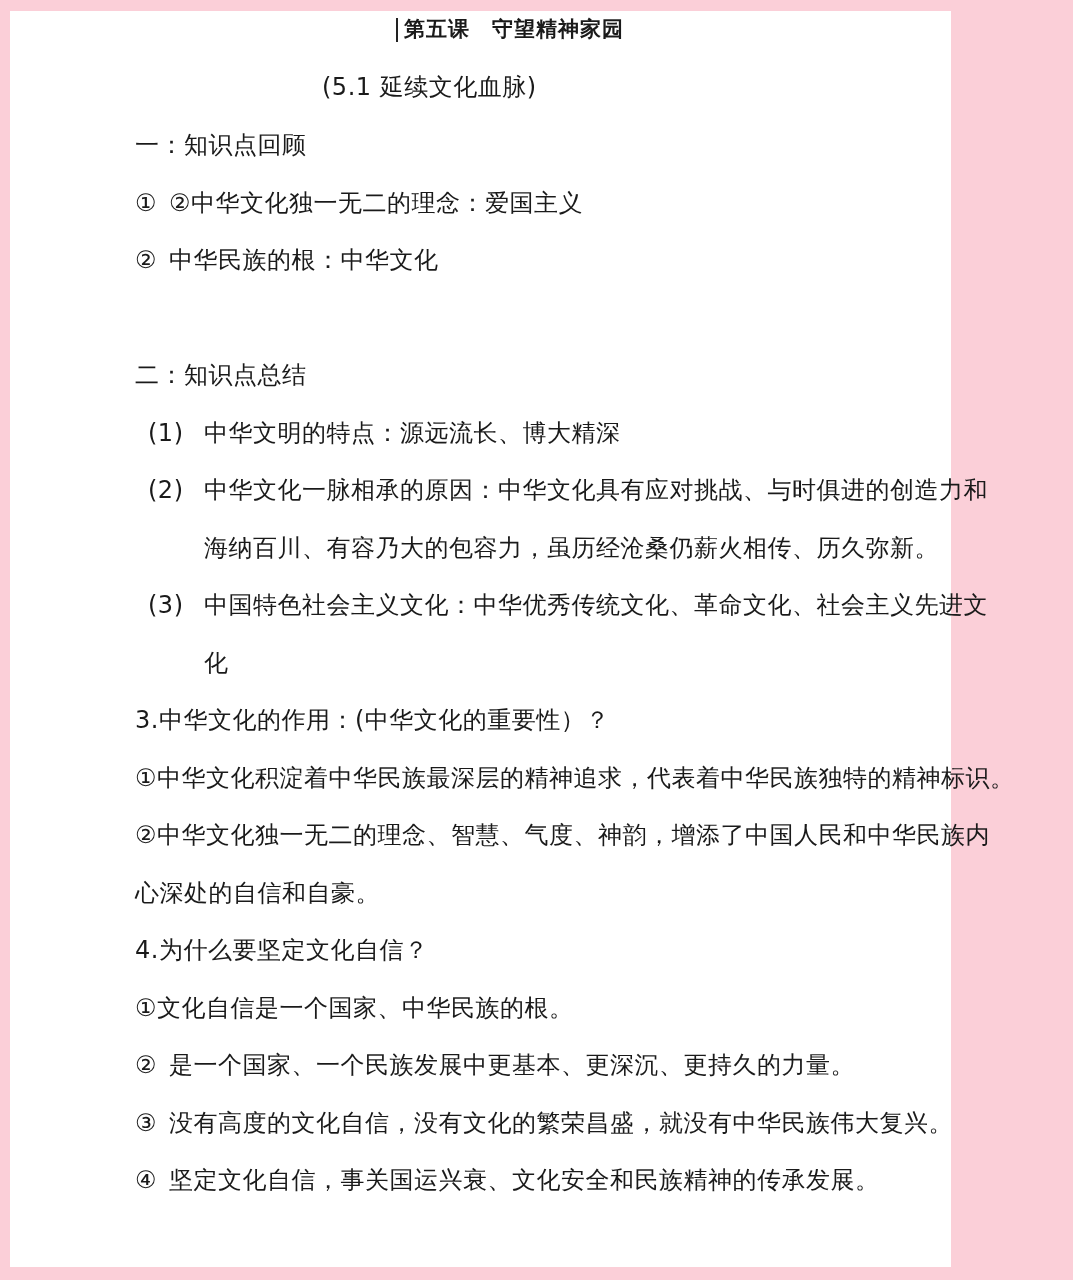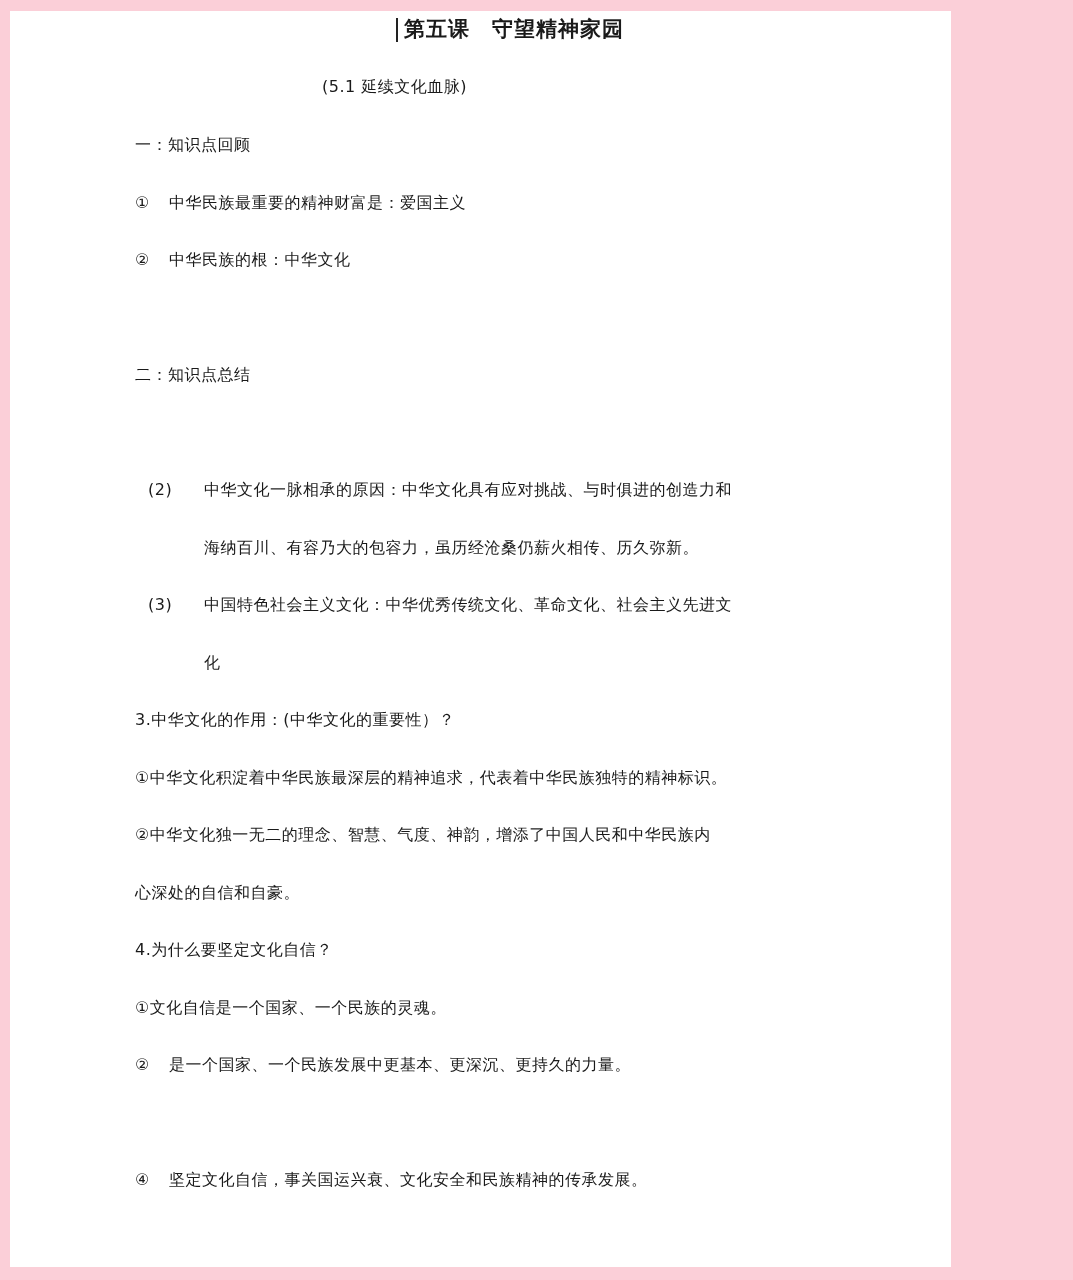--- a/index.html
+++ b/index.html
@@ -19,21 +19,21 @@
       position: absolute;
       left: 10px;
       top: 11px;
       width: 941px;
       height: 1256px;
       background: #ffffff;
     }
     .line {
       position: absolute;
       white-space: nowrap;
-      font-size: 16px;
+      font-size: 24px;
       line-height: 24px;
       letter-spacing: 0.5px;
     }
     .title {
       font-size: 21px;
       font-weight: bold;
       letter-spacing: 1px;
     }
     .title .bar {
       display: inline-block;
@@ -60,49 +60,55 @@
 
   <div class="line title" style="left:386px; top:6px;">
     <span class="bar"></span><span>第五课</span><span class="gap"></span><span>守望精神家园</span>
   </div>
 
   <div class="line" style="left:312px; top:64px;">(5.1 延续文化血脉)</div>
 
   <div class="line" style="left:125px; top:122px;">一：知识点回顾</div>
 
   <div class="line" style="left:125px; top:180px;">
-    <span class="num">①</span><span>中华民族最重要的精神财富是：爱国主义</span>
+    <span class="num">①</span><span>②中华文化独一无二的理念：爱国主义</span>
   </div>
   <div class="line" style="left:125px; top:237px;">
     <span class="num">②</span><span>中华民族的根：中华文化</span>
   </div>
 
   <div class="line" style="left:125px; top:352px;">二：知识点总结</div>
 
+  <div class="line" style="left:138px; top:410px;">
+    <span class="pnum" style="width:56px;">(1)</span><span>中华文明的特点：源远流长、博大精深</span>
+  </div>
 
   <div class="line" style="left:138px; top:467px;">
     <span class="pnum" style="width:56px;">(2)</span><span>中华文化一脉相承的原因：中华文化具有应对挑战、与时俱进的创造力和</span>
   </div>
   <div class="line" style="left:194px; top:525px;">海纳百川、有容乃大的包容力，虽历经沧桑仍薪火相传、历久弥新。</div>
 
   <div class="line" style="left:138px; top:582px;">
     <span class="pnum" style="width:56px;">(3)</span><span>中国特色社会主义文化：中华优秀传统文化、革命文化、社会主义先进文</span>
   </div>
   <div class="line" style="left:194px; top:640px;">化</div>
 
   <div class="line" style="left:125px; top:697px;">3.中华文化的作用：(中华文化的重要性）？</div>
 
   <div class="line" style="left:125px; top:755px;">①中华文化积淀着中华民族最深层的精神追求，代表着中华民族独特的精神标识。</div>
   <div class="line" style="left:125px; top:812px;">②中华文化独一无二的理念、智慧、气度、神韵，增添了中国人民和中华民族内</div>
   <div class="line" style="left:125px; top:870px;">心深处的自信和自豪。</div>
 
   <div class="line" style="left:125px; top:927px;">4.为什么要坚定文化自信？</div>
 
-  <div class="line" style="left:125px; top:985px;">①文化自信是一个国家、一个民族的灵魂。</div>
+  <div class="line" style="left:125px; top:985px;">①文化自信是一个国家、中华民族的根。</div>
   <div class="line" style="left:125px; top:1042px;">
     <span class="num">②</span><span>是一个国家、一个民族发展中更基本、更深沉、更持久的力量。</span>
+  </div>
+  <div class="line" style="left:125px; top:1100px;">
+    <span class="num">③</span><span>没有高度的文化自信，没有文化的繁荣昌盛，就没有中华民族伟大复兴。</span>
   </div>
   <div class="line" style="left:125px; top:1157px;">
     <span class="num">④</span><span>坚定文化自信，事关国运兴衰、文化安全和民族精神的传承发展。</span>
   </div>
 
 
 </div>
 
 </body></html>

